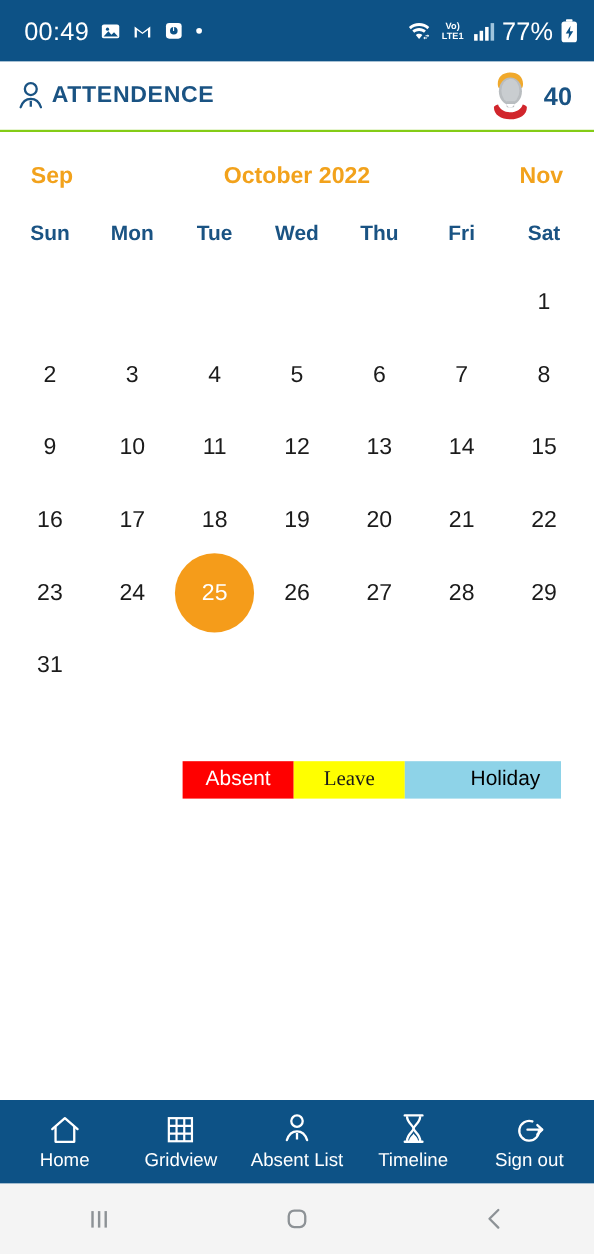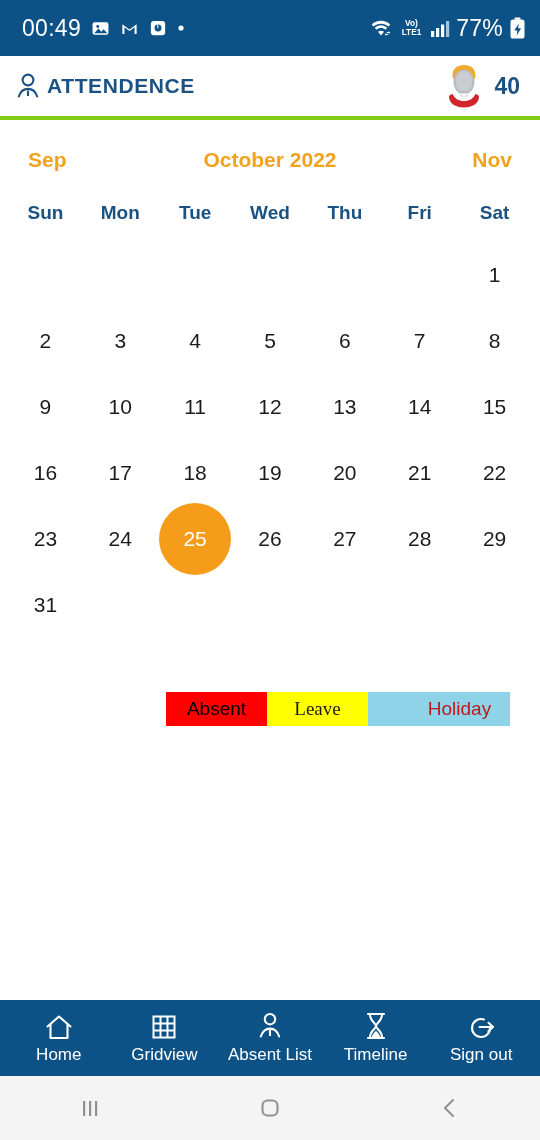--- a/index.html
+++ b/index.html
@@ -45,21 +45,21 @@
   .sicon { display: inline-flex; align-items: center; justify-content: center; }
 
   
   .app-header {
     height: 64px;
     background: #ffffff;
     display: flex;
     align-items: center;
     justify-content: space-between;
     padding: 0 20px 0 14px;
-    border-bottom: 4px solid #84cc16;
+    border-bottom: 2px solid #84cc16;
     flex: 0 0 auto;
   }
   .header-left { display: flex; align-items: center; gap: 5px; }
   .header-title {
     color: #1a5383;
     font-size: 21px;
     font-weight: bold;
     letter-spacing: 0.6px;
   }
   .header-right { display: flex; align-items: center; gap: 8px; }
@@ -401,23 +401,23 @@
         </div>
         <div class="day-cell">
           <div class="day-num">31</div>
         </div>
       </div>
   </div>
 
   <div class="legend-wrap">
     <div class="legend" id="legend">
         <div class="legend-item" style="background: rgb(18, 128, 16); color: rgb(255, 255, 255); margin-top: 36px;">Present</div>
-        <div class="legend-item" style="background: rgb(255, 0, 0); color: #000000; margin-left: 35px;">Absent</div>
+        <div class="legend-item" style="background: rgb(255, 0, 0); color: #ffffff; margin-left: 35px;">Absent</div>
         <div class="legend-item" style="background: rgb(255, 255, 0); color: rgb(27, 27, 27); font-family: Liberation Serif, serif;">Leave</div>
-        <div class="legend-item" style="background: rgb(142, 211, 232); color: #b91c1c; padding-left: 41px;">Holiday</div>
+        <div class="legend-item" style="background: rgb(142, 211, 232); color: #000000; padding-left: 41px;">Holiday</div>
       </div>
   </div>
 
   <div class="spacer"></div>
 
   <div class="bottom-nav" id="bottom-nav" style="background: rgb(13, 82, 134);">
       <div class="nav-item">
         <span class="nav-ico">
           <svg width="30" height="28" viewBox="0 0 30 28">
             <path d="M3.5 13.5L15 3.5l11.5 10" fill="none" stroke="#fff" stroke-width="2.1" stroke-linecap="round" stroke-linejoin="round"></path>

